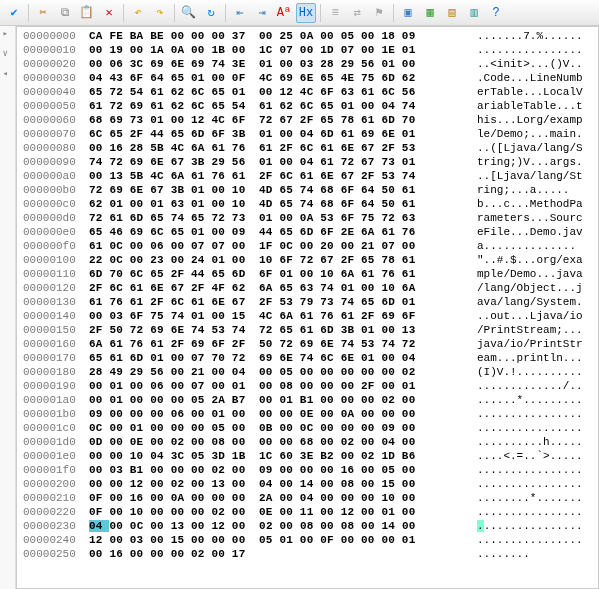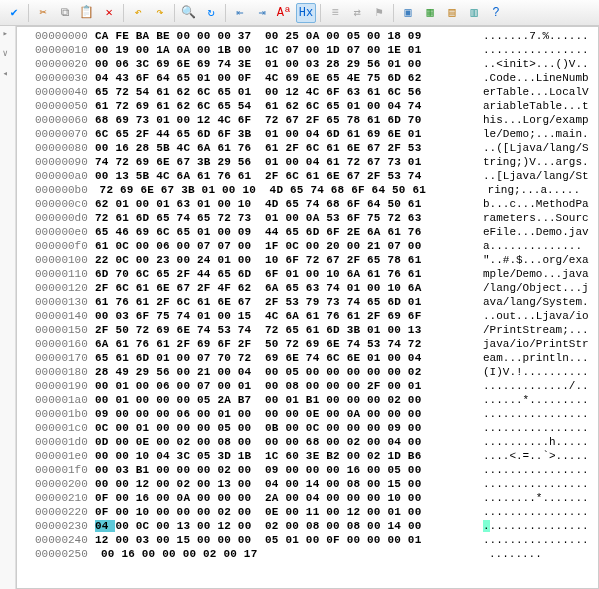--- a/index.html
+++ b/index.html
@@ -4,21 +4,21 @@
 <style>
 * { margin: 0; padding: 0; box-sizing: border-box; }
 body { font-family: Consolas, 'Courier New', monospace; font-size: 11px; background: #f0f0f0; overflow: hidden; width: 599px; height: 589px; }
 .toolbar { height: 26px; background: linear-gradient(#fdfdfd, #e8e8e8); border-bottom: 1px solid #ccc; display: flex; align-items: center; padding: 0 4px; gap: 2px; }
 .tb-btn { width: 20px; height: 20px; display: flex; align-items: center; justify-content: center; cursor: pointer; border-radius: 2px; font-size: 12px; }
 .tb-sep { width: 1px; height: 18px; background: #ccc; margin: 0 2px; }
 .tb-active { background: #cde4f7; border: 1px solid #7ab4e0; }
 .main { display: flex; height: 563px; }
 .gutter { width: 16px; background: #f8f8f8; border-right: 1px solid #e0e0e0; display: flex; flex-direction: column; align-items: center; padding-top: 2px; gap: 10px; }
 .gutter-icon { width: 10px; height: 10px; font-size: 9px; cursor: pointer; color: #888; }
-.hex-view { flex: 1; background: #fff; border: 1px solid #ccc; overflow: auto; font-family: Consolas, 'Courier New', monospace; font-size: 11px; line-height: 14px; padding: 2px 18px; white-space: pre; color: #000; }
+.hex-view { flex: 1; background: #fff; border: 1px solid #ccc; overflow: auto; font-family: Consolas, 'Courier New', monospace; font-size: 11px; line-height: 14px; padding: 2px 6px; white-space: pre; color: #000; }
 .hex-row { display: flex; height: 14px; }
 .hex-offset { color: #7a7a7a; min-width: 60px; }
 .hex-bytes { color: #000; min-width: 388px; letter-spacing: 0.2px; font-weight: bold; }
 .hex-ascii { color: #000; }
 .hl0 { background: #7fffd4; }
 .sel-byte { background: #5cc8d8; text-align: center; }
 </style>
 </head>
 <body>
 

